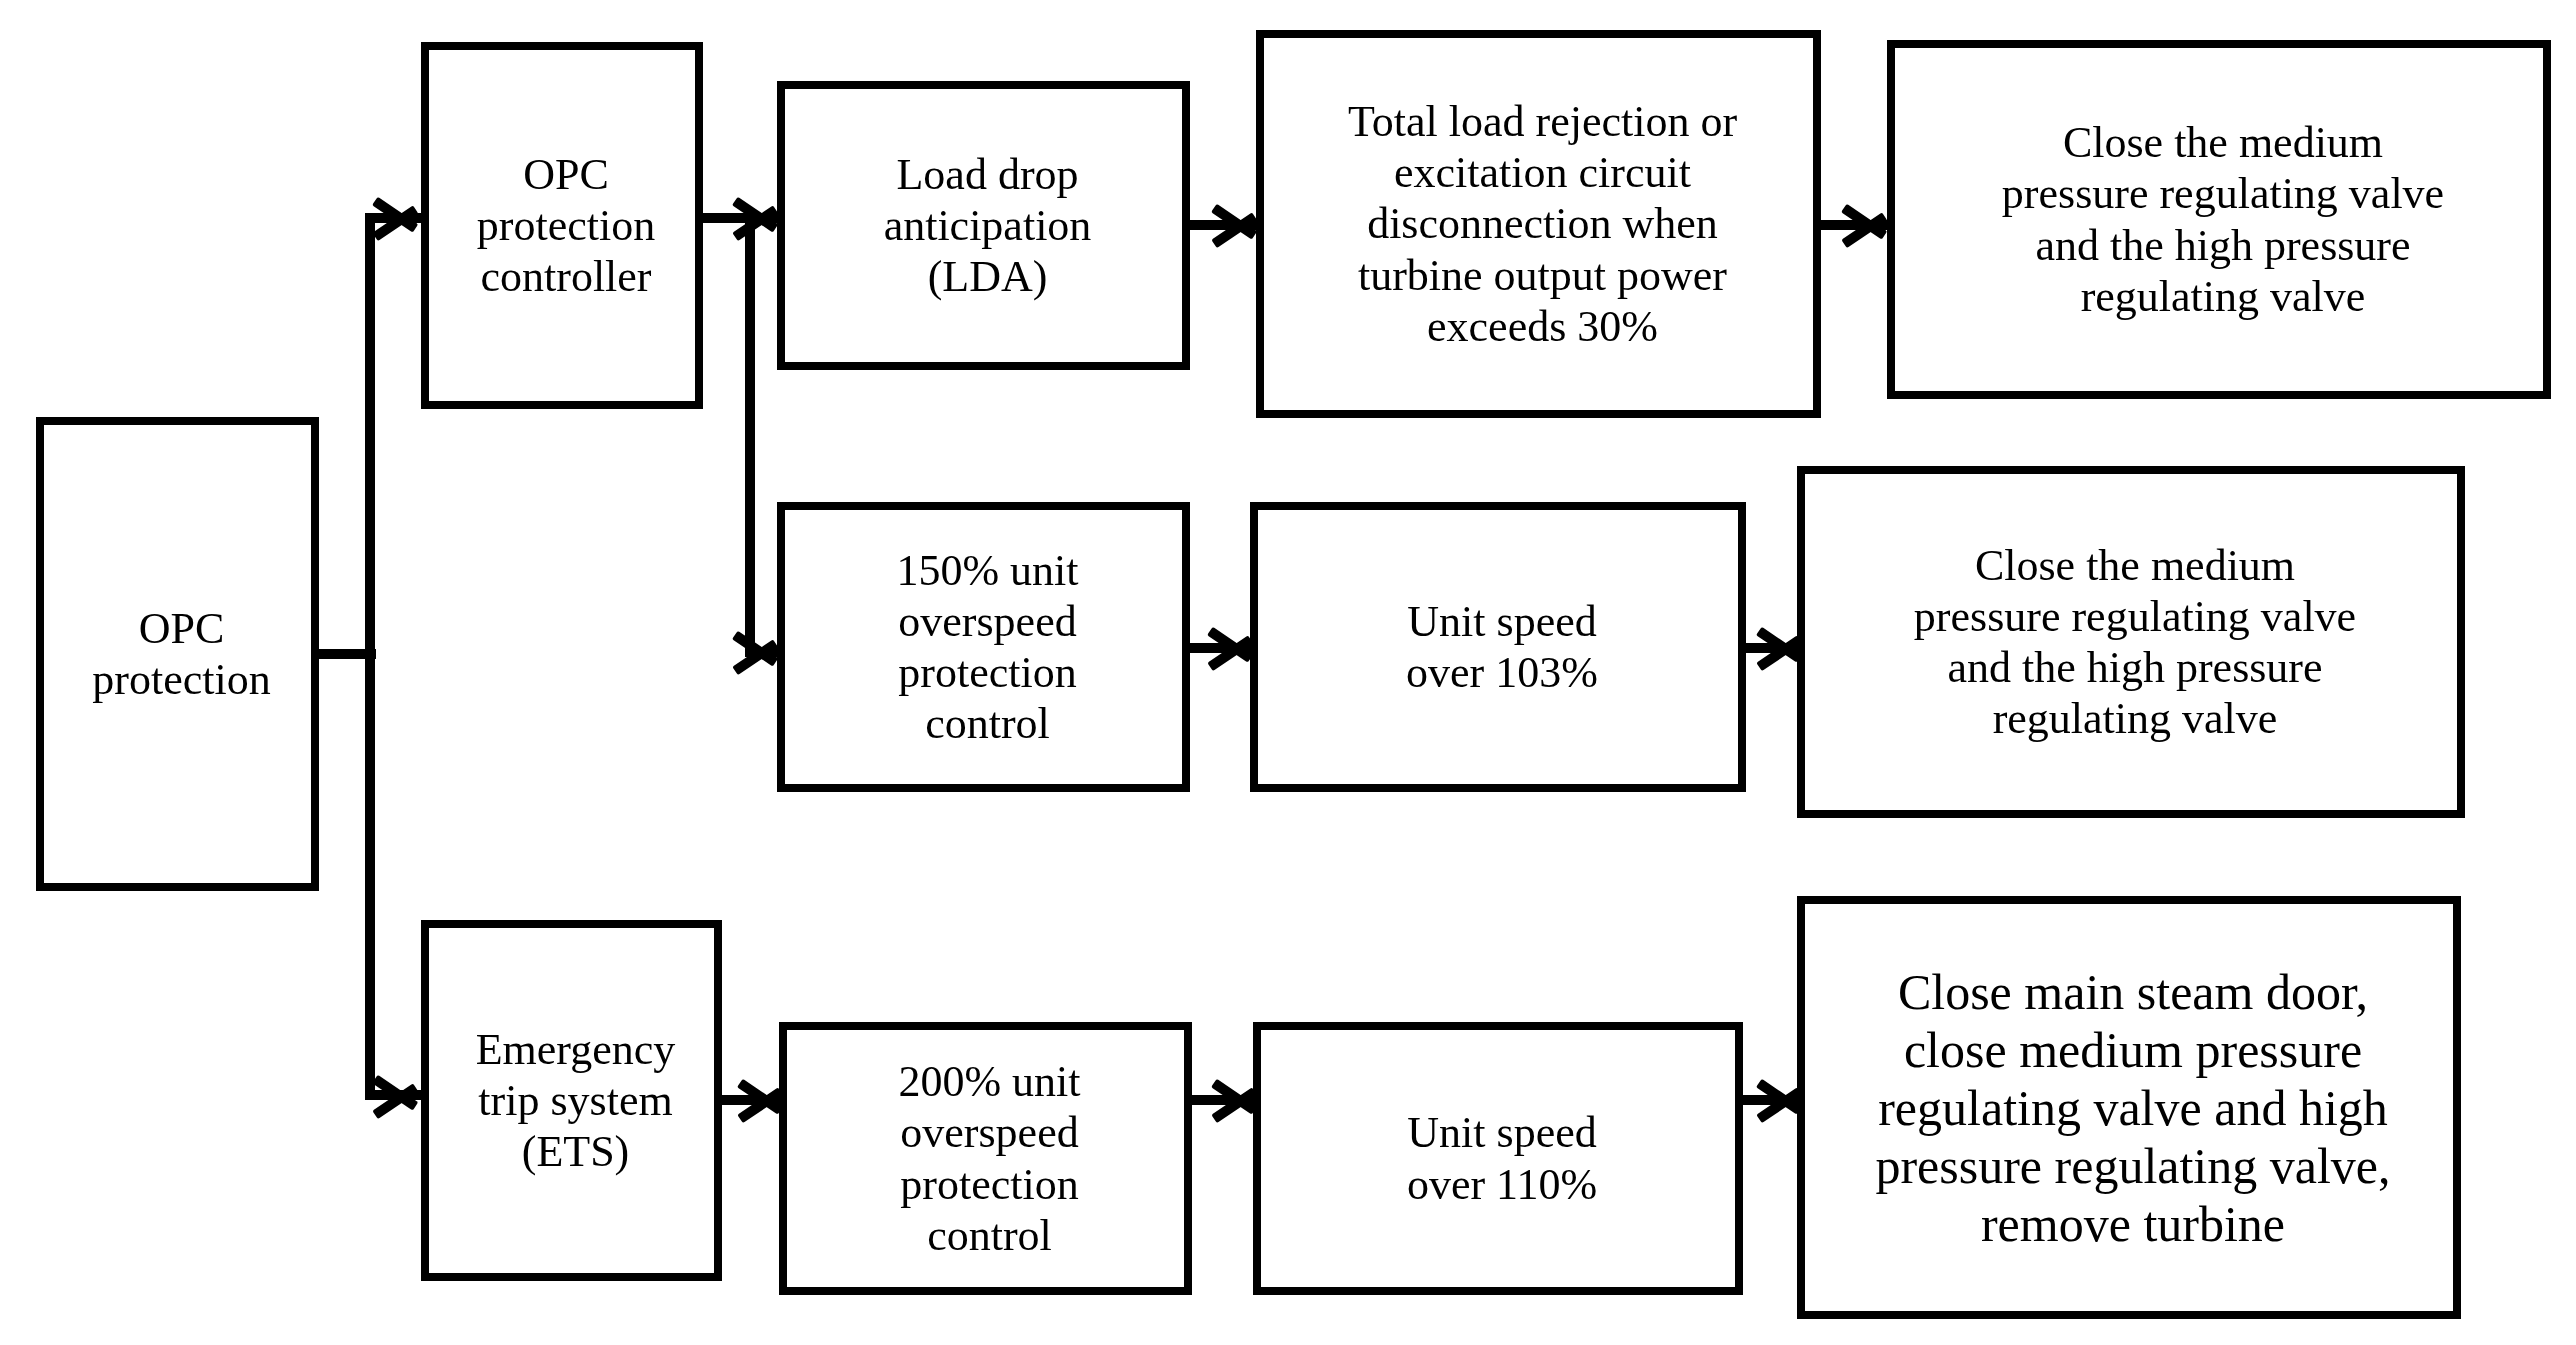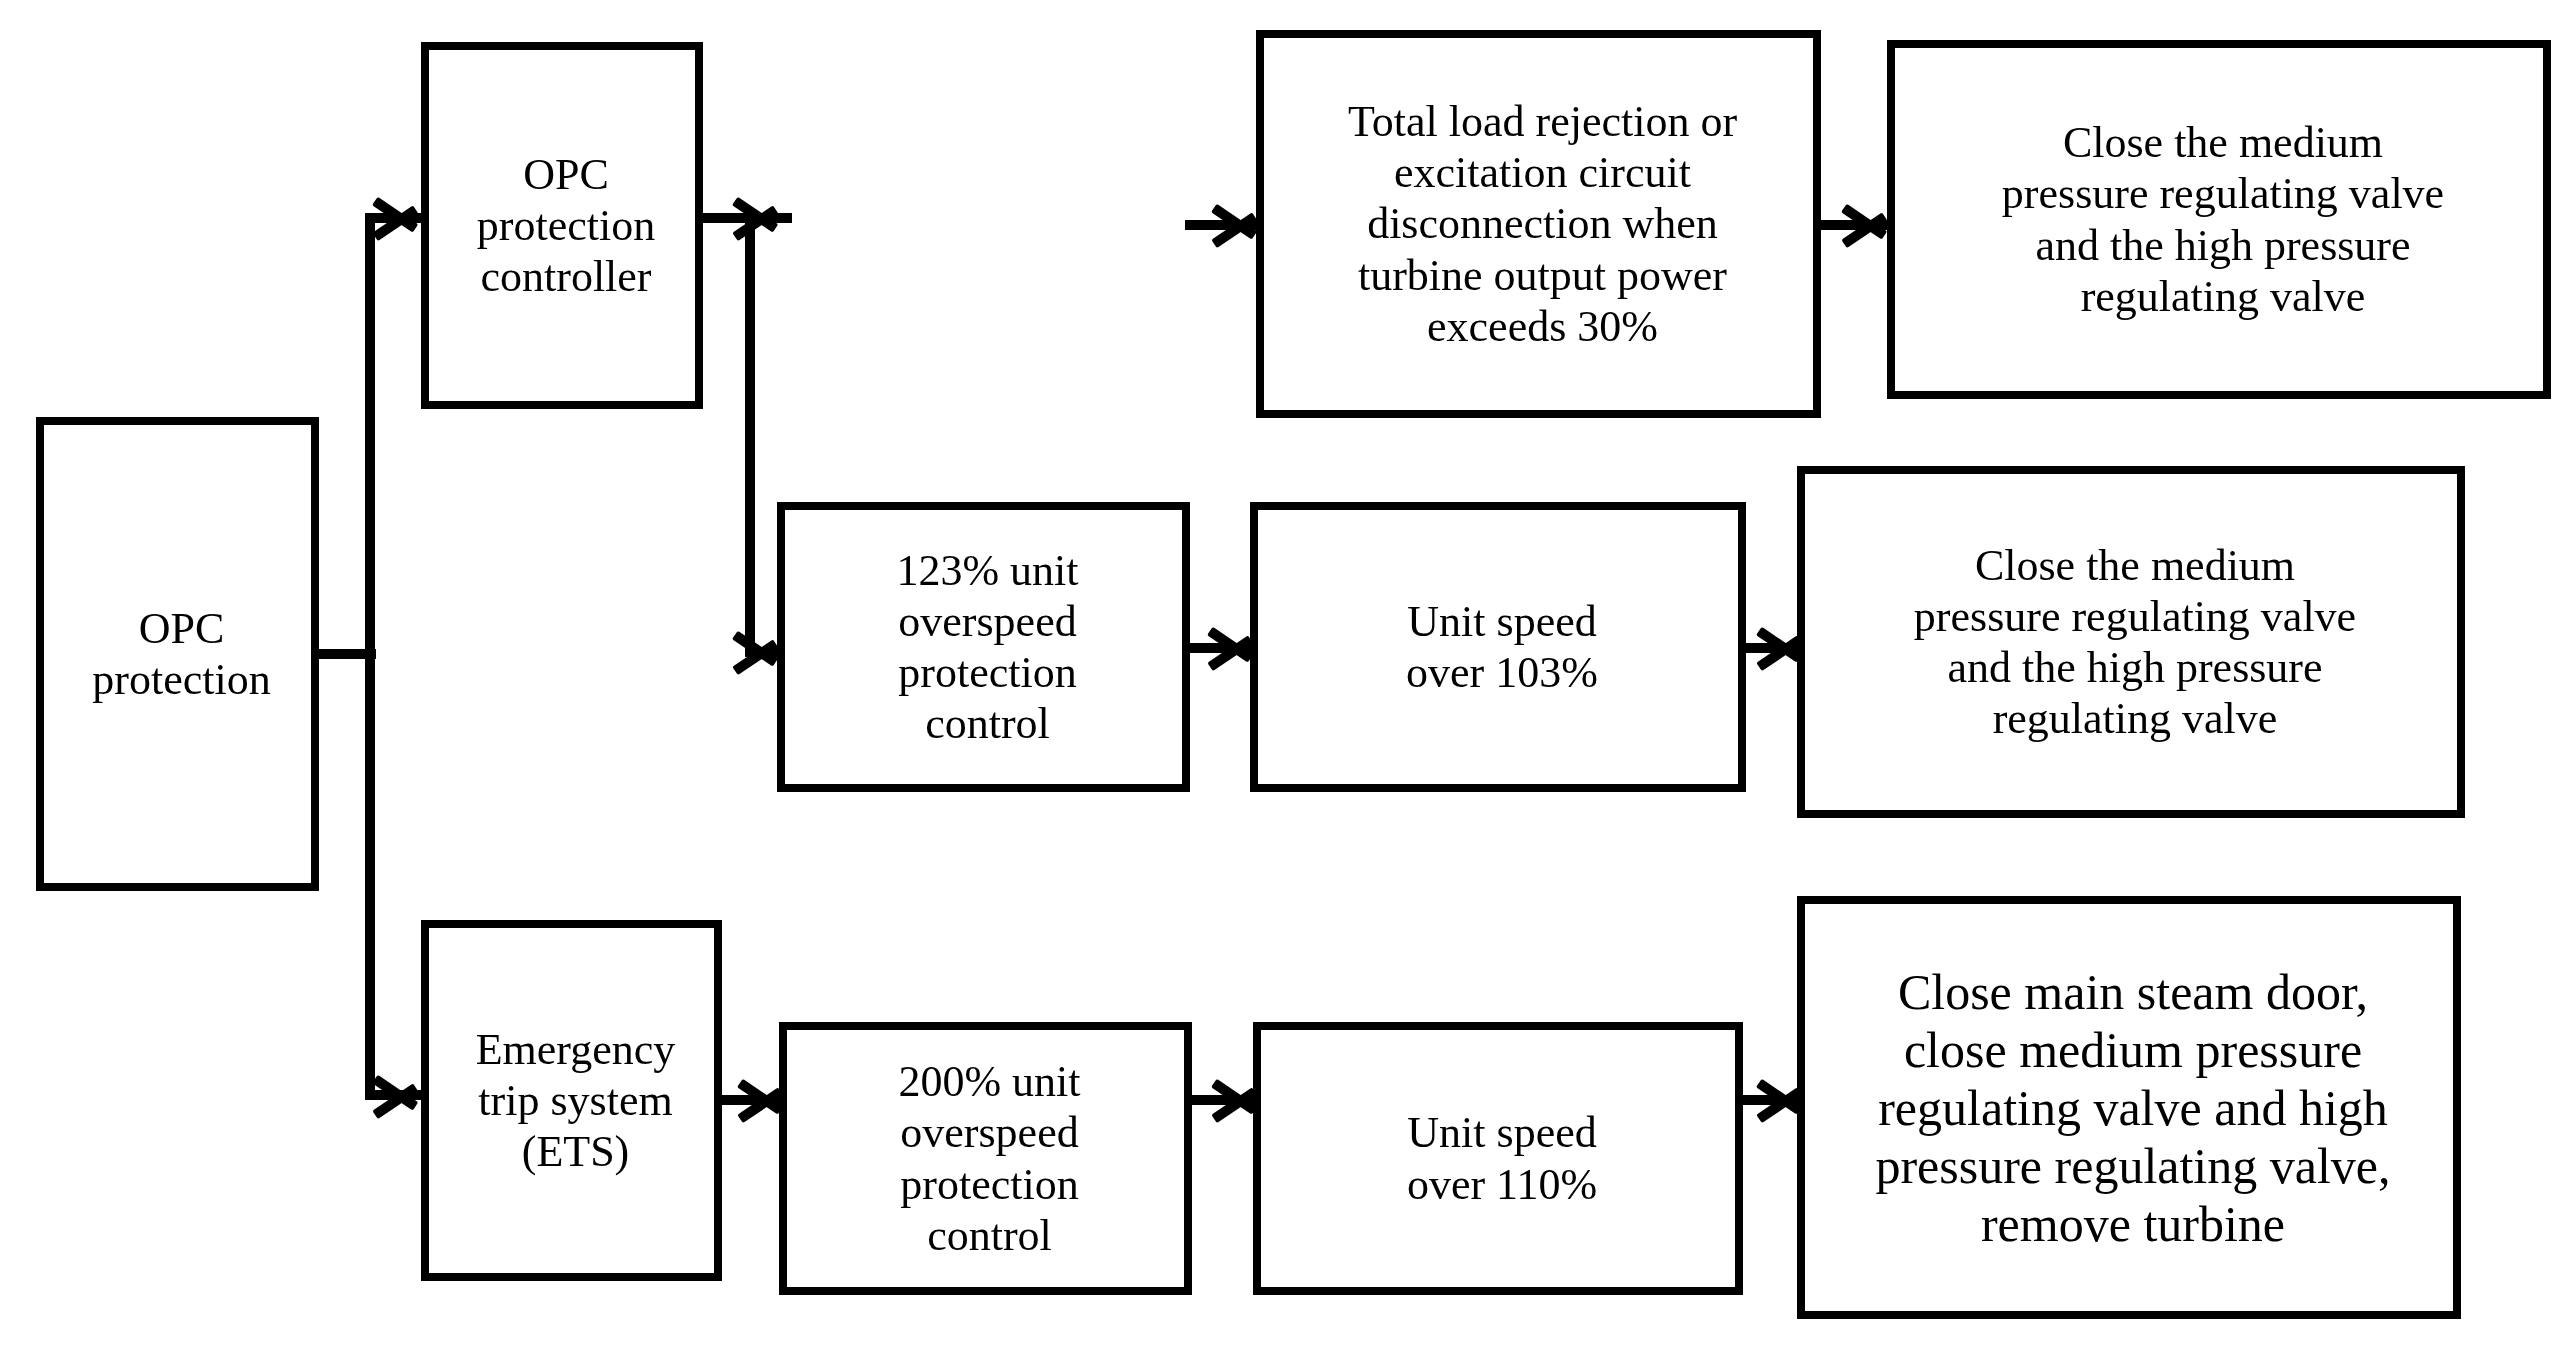--- a/index.html
+++ b/index.html
@@ -128,38 +128,43 @@
     <span class="lbl">OPC
 protection</span>
   </div>
 
   <div class="node" id="n-opc-controller">
     <span class="lbl">OPC
 protection
 controller</span>
   </div>
 
+  <div class="node" id="n-lda">
+    <span class="lbl">Load drop
+anticipation
+(LDA)</span>
+  </div>
 
   <div class="node" id="n-total-load">
     <span class="lbl">Total load rejection or
 excitation circuit
 disconnection when
 turbine output power
 exceeds 30%</span>
   </div>
 
   <div class="node" id="n-close-top">
     <span class="lbl">Close the medium
 pressure regulating valve
 and the high pressure
 regulating valve</span>
   </div>
 
   <div class="node" id="n-103-control">
-    <span class="lbl">123% unit
+    <span class="lbl">150% unit
 overspeed
 protection
 control</span>
   </div>
 
   <div class="node" id="n-speed-103">
     <span class="lbl">Unit speed
 over 103%</span>
   </div>
 

